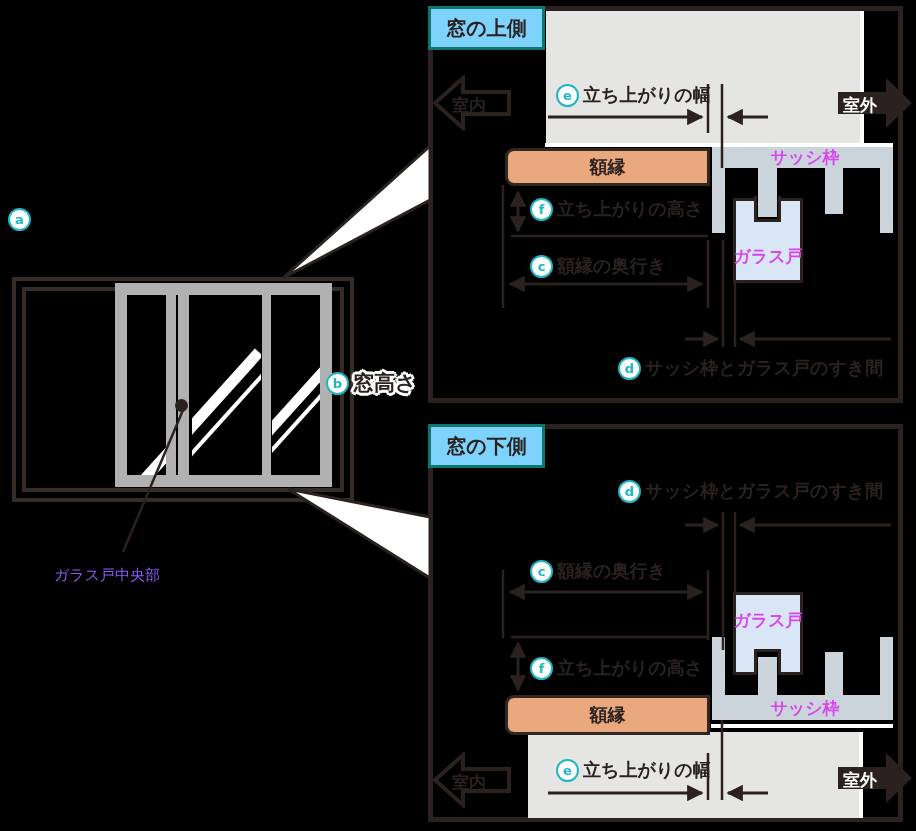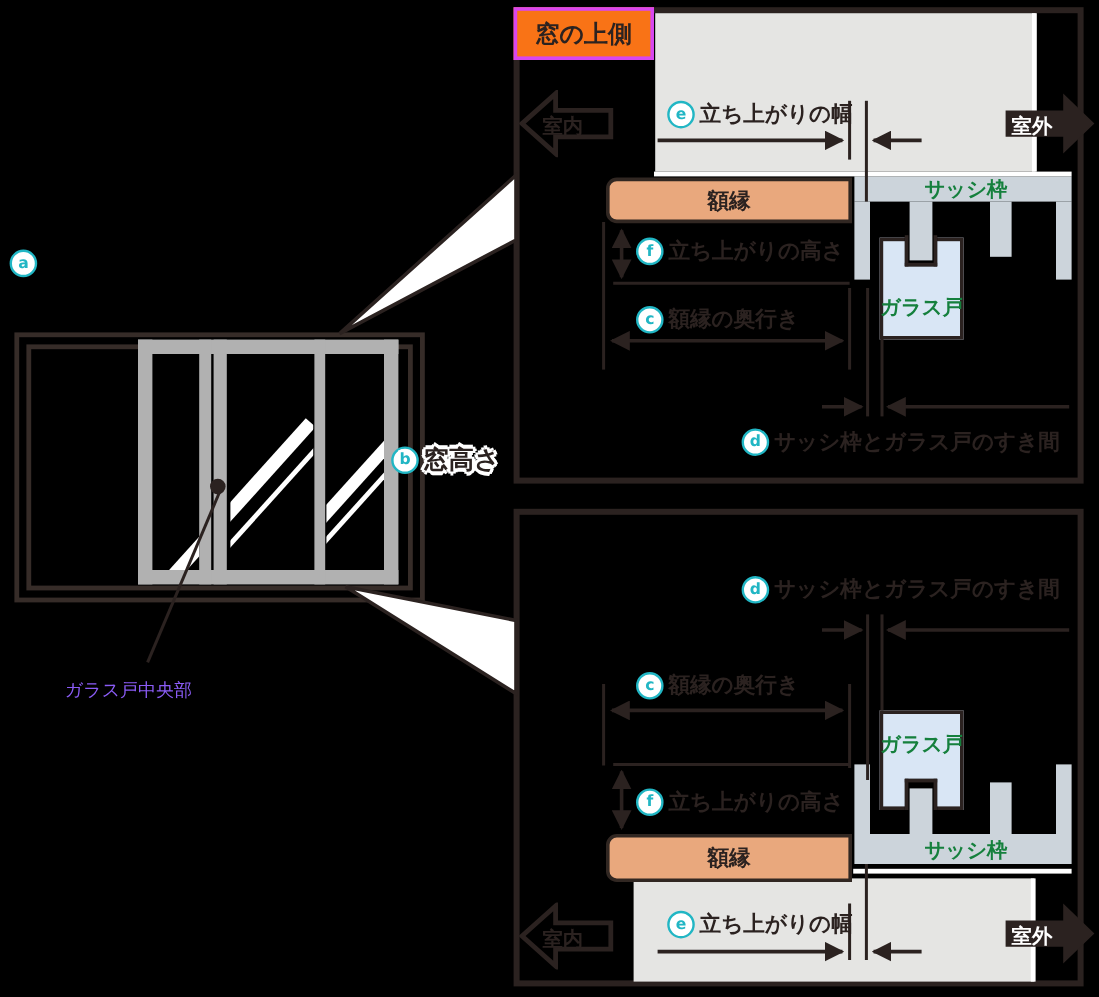--- a/index.html
+++ b/index.html
@@ -11,25 +11,25 @@
       width:19px;height:19px;border-radius:50%;background:#fff;
       border:2px solid #21b6c4;color:#21b6c4;font-weight:bold;font-size:13px;
       margin-right:4px;flex:0 0 auto;line-height:1;}
   .lbl{display:flex;align-items:center;font-weight:bold;font-size:18px;
        color:#2b2220;white-space:nowrap;z-index:6;}
   .shape{position:absolute;}
   .wallwhite{position:absolute;background:#fff;z-index:3;}
   .sashpiece{position:absolute;background:#ccd4db;z-index:2;}
   .graybar{position:absolute;background:#b1b1b1;z-index:2;}
   .panelborder{position:absolute;border:5px solid #2b2220;z-index:1;}
-  .titlebox{position:absolute;background:#f97316;border:3px solid #d946ef;z-index:7;
+  .titlebox{position:absolute;background:#7dd3fc;border:3px solid #0f766e;z-index:7;
             display:flex;align-items:center;justify-content:center;
             font-weight:bold;font-size:20px;color:#2b2220;}
   .partlabel{position:absolute;display:flex;align-items:center;justify-content:center;
-             font-weight:bold;font-size:17px;color:#15803d;z-index:6;white-space:nowrap;}
+             font-weight:bold;font-size:17px;color:#d946ef;z-index:6;white-space:nowrap;}
   .stripebox{position:absolute;overflow:hidden;z-index:1;}
   .stripe{position:absolute;background:#fff;}
   svg.linework{position:absolute;left:0;top:0;z-index:5;pointer-events:none;}
   .arrowtext{position:absolute;font-weight:bold;font-size:17px;white-space:nowrap;z-index:8;text-align:right;}
   .outlineb{ text-shadow:-2px -2px 0 #fff,2px -2px 0 #fff,-2px 2px 0 #fff,2px 2px 0 #fff,
              -3px 0 0 #fff,3px 0 0 #fff,0 -3px 0 #fff,0 3px 0 #fff;}
 </style>
 </head>
 <body>
 
@@ -114,20 +114,21 @@
   <svg class="abs" style="left:432px;top:75px;z-index:7;" width="80" height="56">
     <polygon points="3,28 31,3 31,17 77,17 77,39 31,39 31,53" fill="none" stroke="#2b2220" stroke-width="4"></polygon>
   </svg>
   <div class="arrowtext" style="left:452px;top:94px;color:#2b2220;">室内</div>
   <svg class="abs" style="left:836px;top:75px;z-index:7;" width="78" height="56">
     <polygon points="2,17 50,17 50,3 76,28 50,53 50,39 2,39" fill="#2b2220"></polygon>
   </svg>
   <div class="arrowtext" style="left:843px;top:94px;color:#fff;">室外</div>
 
   <div class="panelborder" style="left:428px;top:424px;width:465px;height:388px;"></div>
+  <div class="titlebox" style="left:428px;top:424px;width:111px;height:38px;">窓の下側</div>
 
   <div class="lbl abs" style="left:618px;top:479px;">
     <span class="cl">d</span>
     <span>サッシ枠とガラス戸のすき間</span>
   </div>
   <div class="lbl abs" style="left:530px;top:559px;">
     <span class="cl">c</span>
     <span>額縁の奥行き</span>
   </div>
   <div class="lbl abs" style="left:530px;top:656px;">

